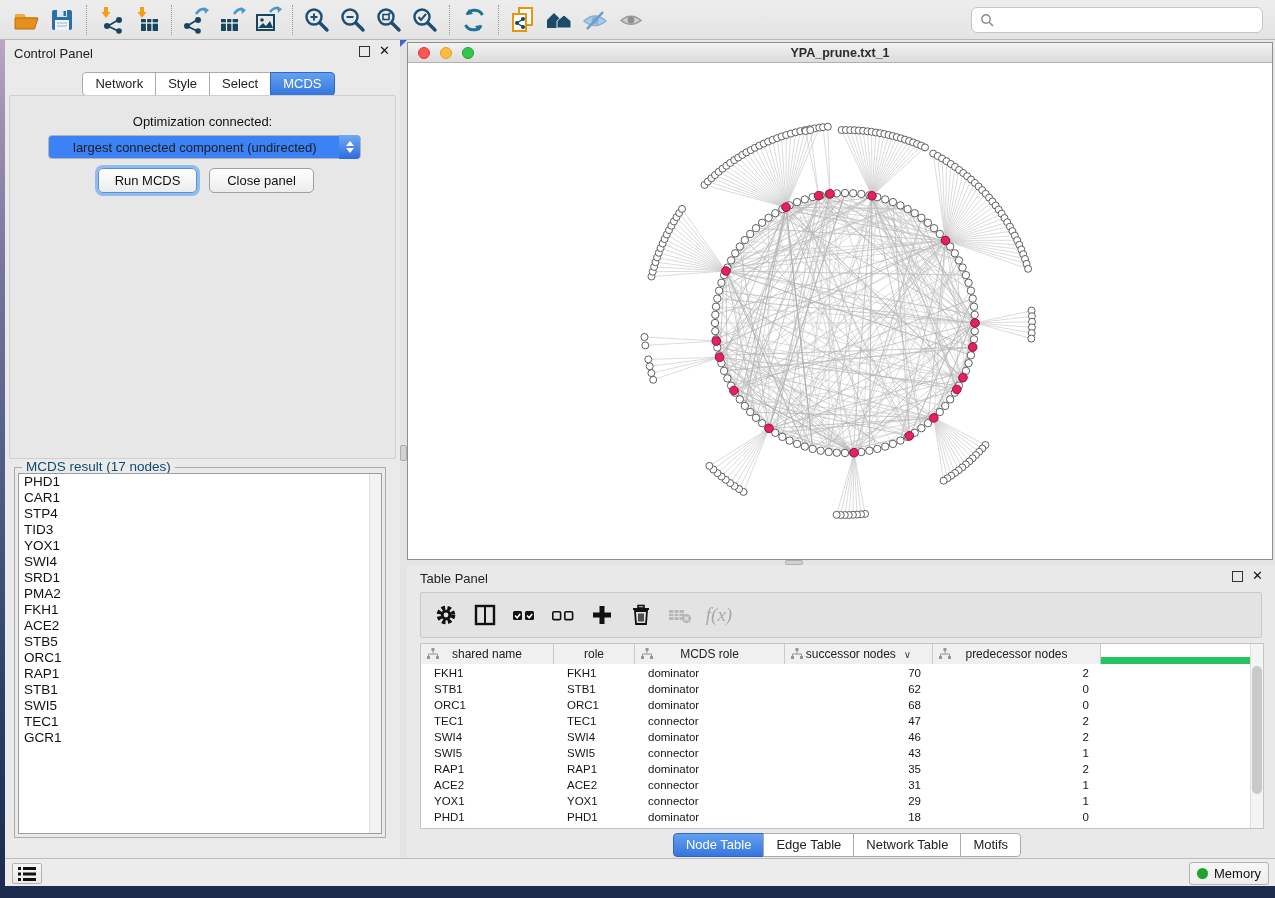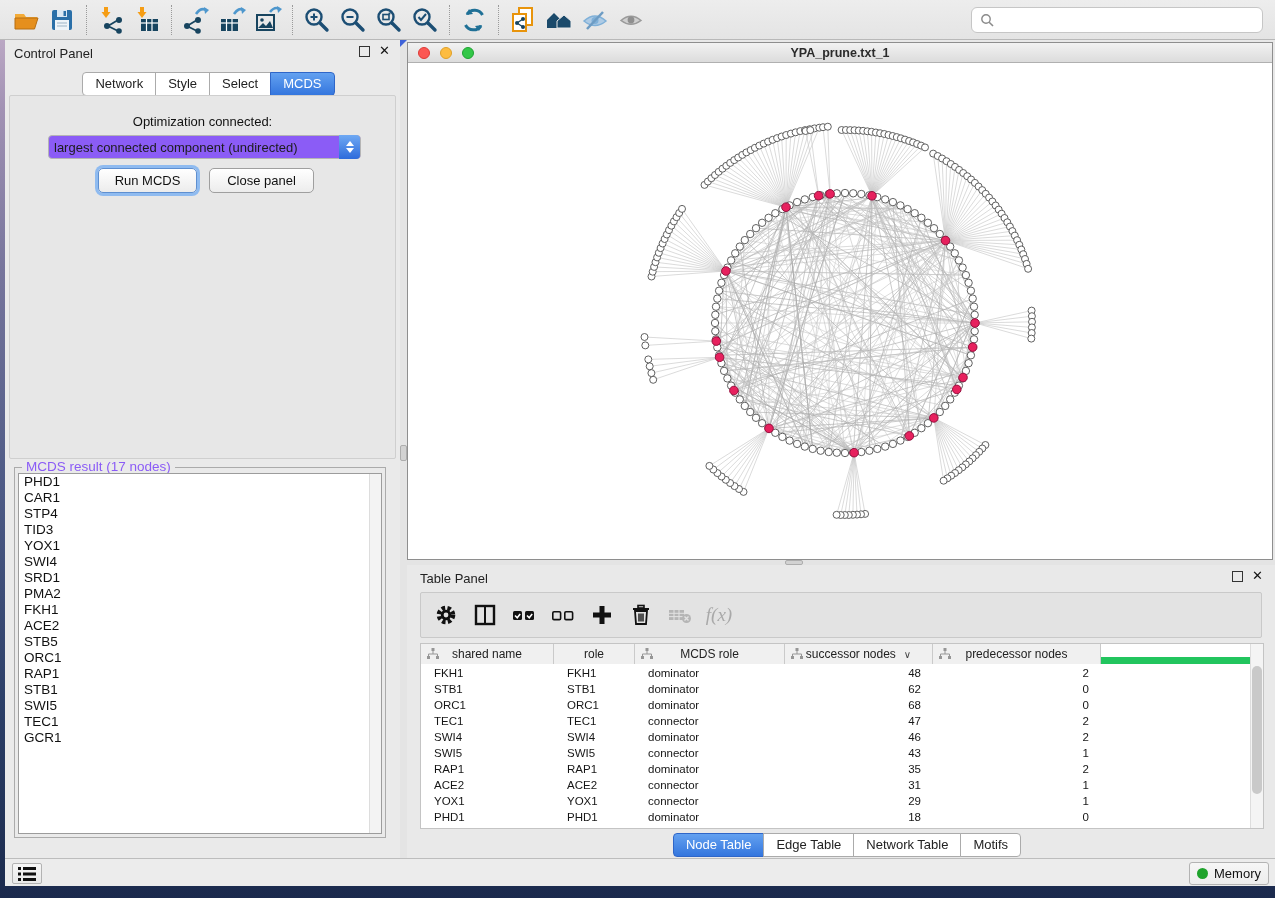--- a/index.html
+++ b/index.html
@@ -29,33 +29,33 @@
   #control-panel .win-float { right:30px; } #control-panel .win-close { right:10px; }
   .seg { display:flex; }
   .seg .tab { background:#fff; border:1px solid #ababab; padding:3px 12px 4px; font-size:13px; margin-left:-1px; color:#222; text-align:center; }
   .seg .tab:first-child { border-radius:4px 0 0 4px; margin-left:12px; }
   .seg .tab:last-child { border-radius:0 4px 4px 0; }
   .seg .tab.sel { background:linear-gradient(#63a1f0,#3476de); border-color:#2f66c8; color:#fff; }
   #control-tabs { position:absolute; left:0; top:32px; width:100%; display:flex; justify-content:center; }
   #mcds-subpanel { position:absolute; left:4px; top:55px; width:387px; height:364px;
     background:#e7e7e7; border:1px solid #cfcfcf; border-radius:2px; }
   #opt-label { position:absolute; top:18px; width:100%; text-align:center; font-size:13px; color:#111; }
-  #criterion-select { position:absolute; left:38px; top:39px; width:313px; height:24px; background:#8b5cf6;
-    border:1px solid #b5b5b5; border-radius:4px; font-size:13px; display:flex; align-items:center; padding-left:5px; }
+  #criterion-select { position:absolute; left:38px; top:39px; width:313px; height:24px; background:#3b82f6;
+    border:1px solid #b5b5b5; border-radius:4px; font-size:13px; display:flex; align-items:center; padding-left:24px; }
   #criterion-stepper { position:absolute; right:0; top:-1px; width:21px; height:24px; border-radius:0 4px 4px 0;
     background:linear-gradient(#6fa9f3,#2e6bdb); display:flex; flex-direction:column; align-items:center; justify-content:center; gap:2px; }
   .chev-up { width:0; height:0; border-left:4px solid transparent; border-right:4px solid transparent; border-bottom:5px solid #fff; }
   .chev-dn { width:0; height:0; border-left:4px solid transparent; border-right:4px solid transparent; border-top:5px solid #fff; }
   .push-btn { position:absolute; top:72px; height:25px; background:linear-gradient(#ffffff,#ececec);
     border:1px solid #9f9f9f; border-radius:5px; font-size:13px; color:#111;
     display:flex; align-items:center; justify-content:center; }
   #run-btn { left:88px; width:99px; box-shadow:0 0 0 3px #8fbbf0; border-color:#5e8fd0; }
   #closepanel-btn { left:199px; width:105px; }
   #mcds-groupbox { position:absolute; left:9px; top:427px; width:372px; height:371px; border:1px solid #ababab; }
-  #mcds-legend { position:absolute; left:7px; top:-9px; background:#eaeaea; padding:0 4px; font-size:13.5px; color:#8b5cf6; }
+  #mcds-legend { position:absolute; left:7px; top:-9px; background:#eaeaea; padding:0 4px; font-size:13.5px; color:#0c4a6e; }
   #mcds-list { position:absolute; left:3px; top:5px; right:3px; bottom:3px; background:#fff; border:1px solid #9c9c9c; overflow:hidden; }
   .mcds-item { font-size:13.5px; line-height:16px; padding-left:5px; color:#111; }
   #mcds-scroll { position:absolute; right:0; top:0; bottom:0; width:12px; background:#f3f3f3; border-left:1px solid #ddd; }
   
   #v-splitter { position:absolute; left:395px; top:0; width:7px; height:818px; background:#e4e4e4; }
   #v-splitter .grip { position:absolute; left:0; top:405px; width:7px; height:16px; background:#d2d2d2; border:1px solid #adadad; border-radius:2px; }
   #h-splitter { position:absolute; left:402px; top:520px; width:868px; height:5px; background:#e4e4e4; }
   #h-splitter .grip { position:absolute; left:378px; top:0; width:18px; height:5px; background:#d2d2d2; border:1px solid #adadad; border-radius:2px; }
   
   #network-window { position:absolute; left:402px; top:2px; width:866px; height:518px;
@@ -1139,21 +1139,21 @@
               <path d="M6 3v3M6 6H1.5v2M6 6h4.5v2" fill="none" stroke="#969696" stroke-width="1"></path>
             </svg>
             <span>predecessor nodes</span>
           </div>
         </div>
       <div id="tp-rows">
           <div class="tr">
             <div class="td l" style="width: 133px; padding: 0px 0px 0px 13px;">FKH1</div>
             <div class="td l" style="width: 81px; padding: 0px 0px 0px 13px;">FKH1</div>
             <div class="td l" style="width: 150px; padding: 0px 0px 0px 13px;">dominator</div>
-            <div class="td r" style="width: 148px; padding: 0px 12px 0px 0px;">48</div>
+            <div class="td r" style="width: 148px; padding: 0px 12px 0px 0px;">70</div>
             <div class="td r" style="width: 168px; padding: 0px 12px 0px 0px;">2</div>
           </div>
           <div class="tr">
             <div class="td l" style="width: 133px; padding: 0px 0px 0px 13px;">STB1</div>
             <div class="td l" style="width: 81px; padding: 0px 0px 0px 13px;">STB1</div>
             <div class="td l" style="width: 150px; padding: 0px 0px 0px 13px;">dominator</div>
             <div class="td r" style="width: 148px; padding: 0px 12px 0px 0px;">62</div>
             <div class="td r" style="width: 168px; padding: 0px 12px 0px 0px;">0</div>
           </div>
           <div class="tr">

